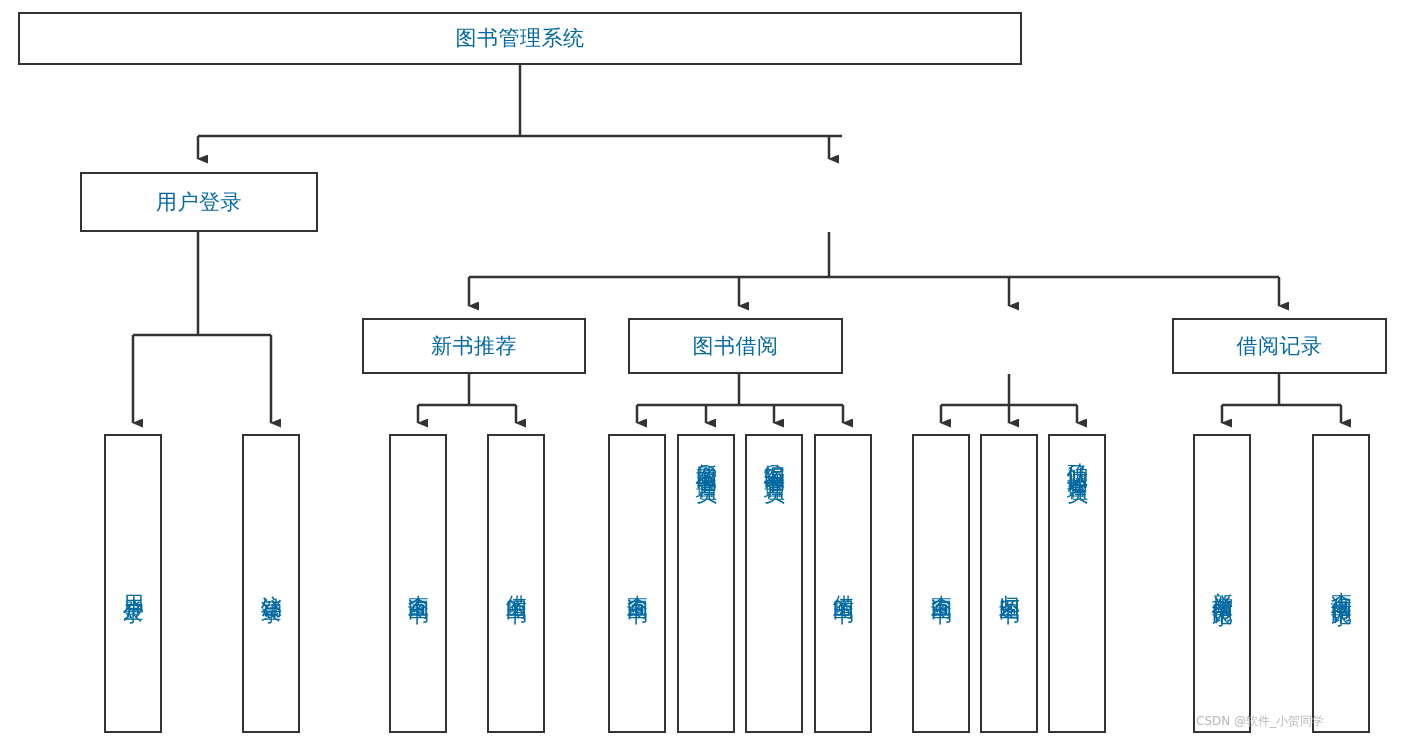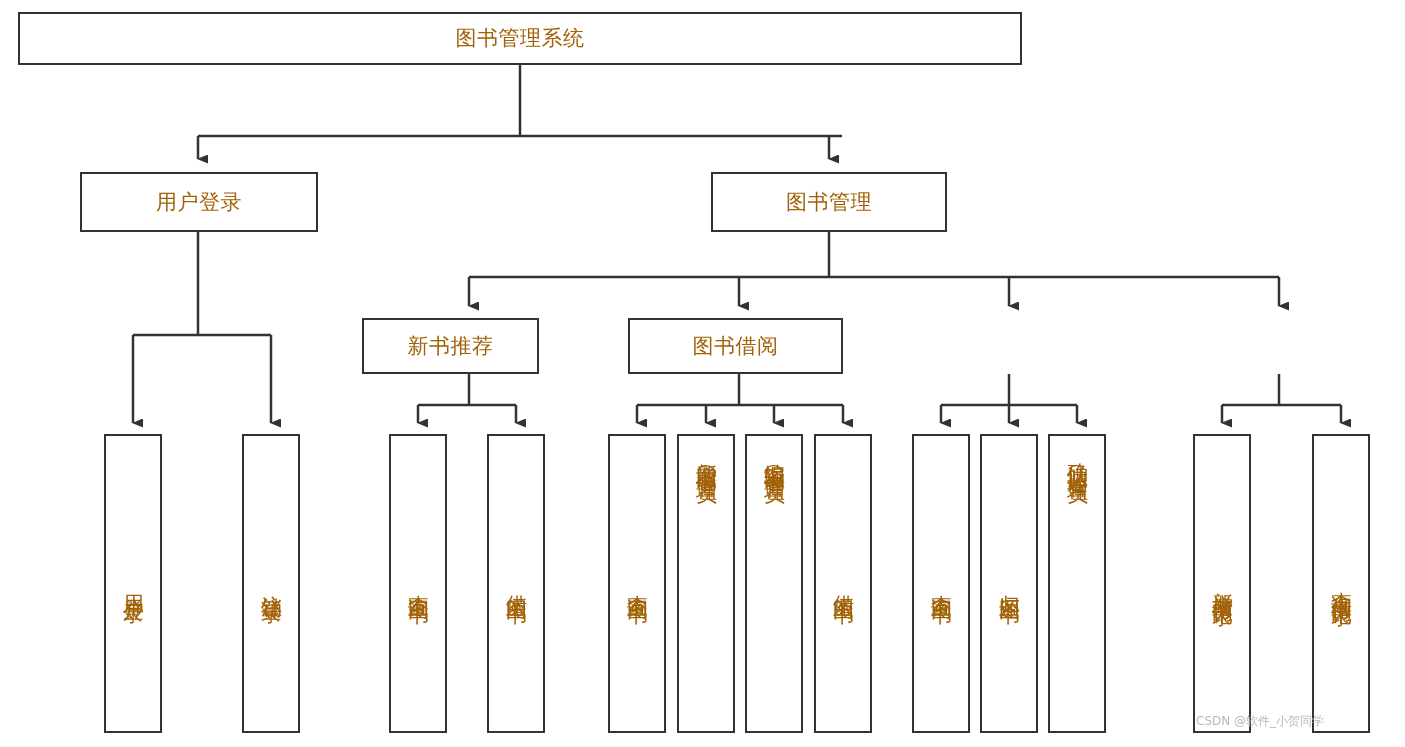--- a/index.html
+++ b/index.html
@@ -29,21 +29,21 @@
     position: absolute;
     box-sizing: border-box;
     background: #ffffff;
     border: 2px solid #333333;
     display: flex;
     align-items: center;
     justify-content: center;
     z-index: 2;
   }
   .node-label {
-    color: #a16207;
+    color: #0369a1;
     font-size: 21px;
     line-height: 1.18;
     letter-spacing: 0.5px;
     white-space: nowrap;
     text-align: center;
   }
   .node.leaf {
     align-items: flex-start;
     padding-top: 10px;
   }
@@ -125,29 +125,29 @@
     </g>
   </svg>
 
   <div class="node" style="left:18px; top:12px; width:1004px; height:53px;">
     <span class="node-label">图书管理系统</span>
   </div>
 
   <div class="node" style="left:80px; top:172px; width:238px; height:60px;">
     <span class="node-label">用户登录</span>
   </div>
-  <div class="node" style="left:711px; top:172px; width:236px; height:60px;">
-    <span class="node-label">图书管理</span>
-  </div>
 
-  <div class="node" style="left:362px; top:318px; width:177px; height:56px;">
+  <div class="node" style="left:362px; top:318px; width:224px; height:56px;">
     <span class="node-label">新书推荐</span>
   </div>
   <div class="node" style="left:628px; top:318px; width:215px; height:56px;">
     <span class="node-label">图书借阅</span>
+  </div>
+  <div class="node" style="left:1172px; top:318px; width:215px; height:56px;">
+    <span class="node-label">借阅记录</span>
   </div>
 
   <div class="node leaf center-v" style="left:104px; top:434px; width:58px; height:299px;">
     <span class="node-label">用户登录</span>
   </div>
   <div class="node leaf center-v" style="left:242px; top:434px; width:58px; height:299px;">
     <span class="node-label">注销登录</span>
   </div>
 
   <div class="node leaf center-v" style="left:389px; top:434px; width:58px; height:299px;">

